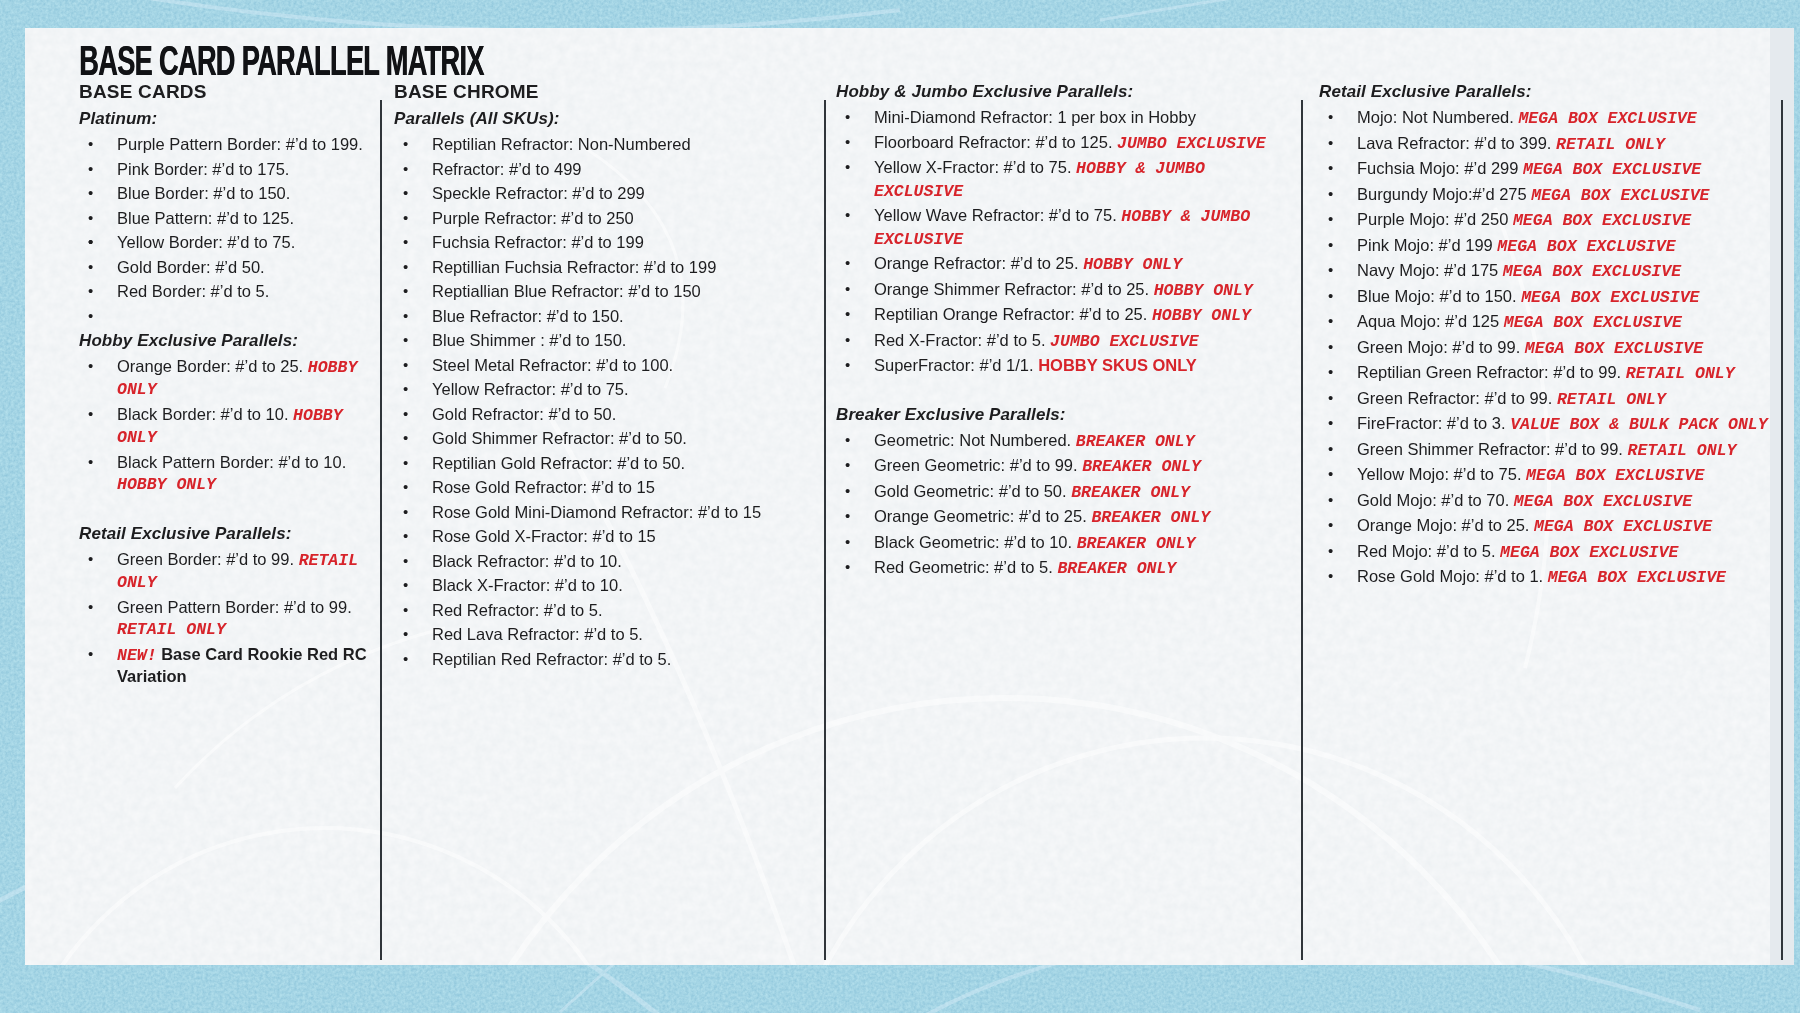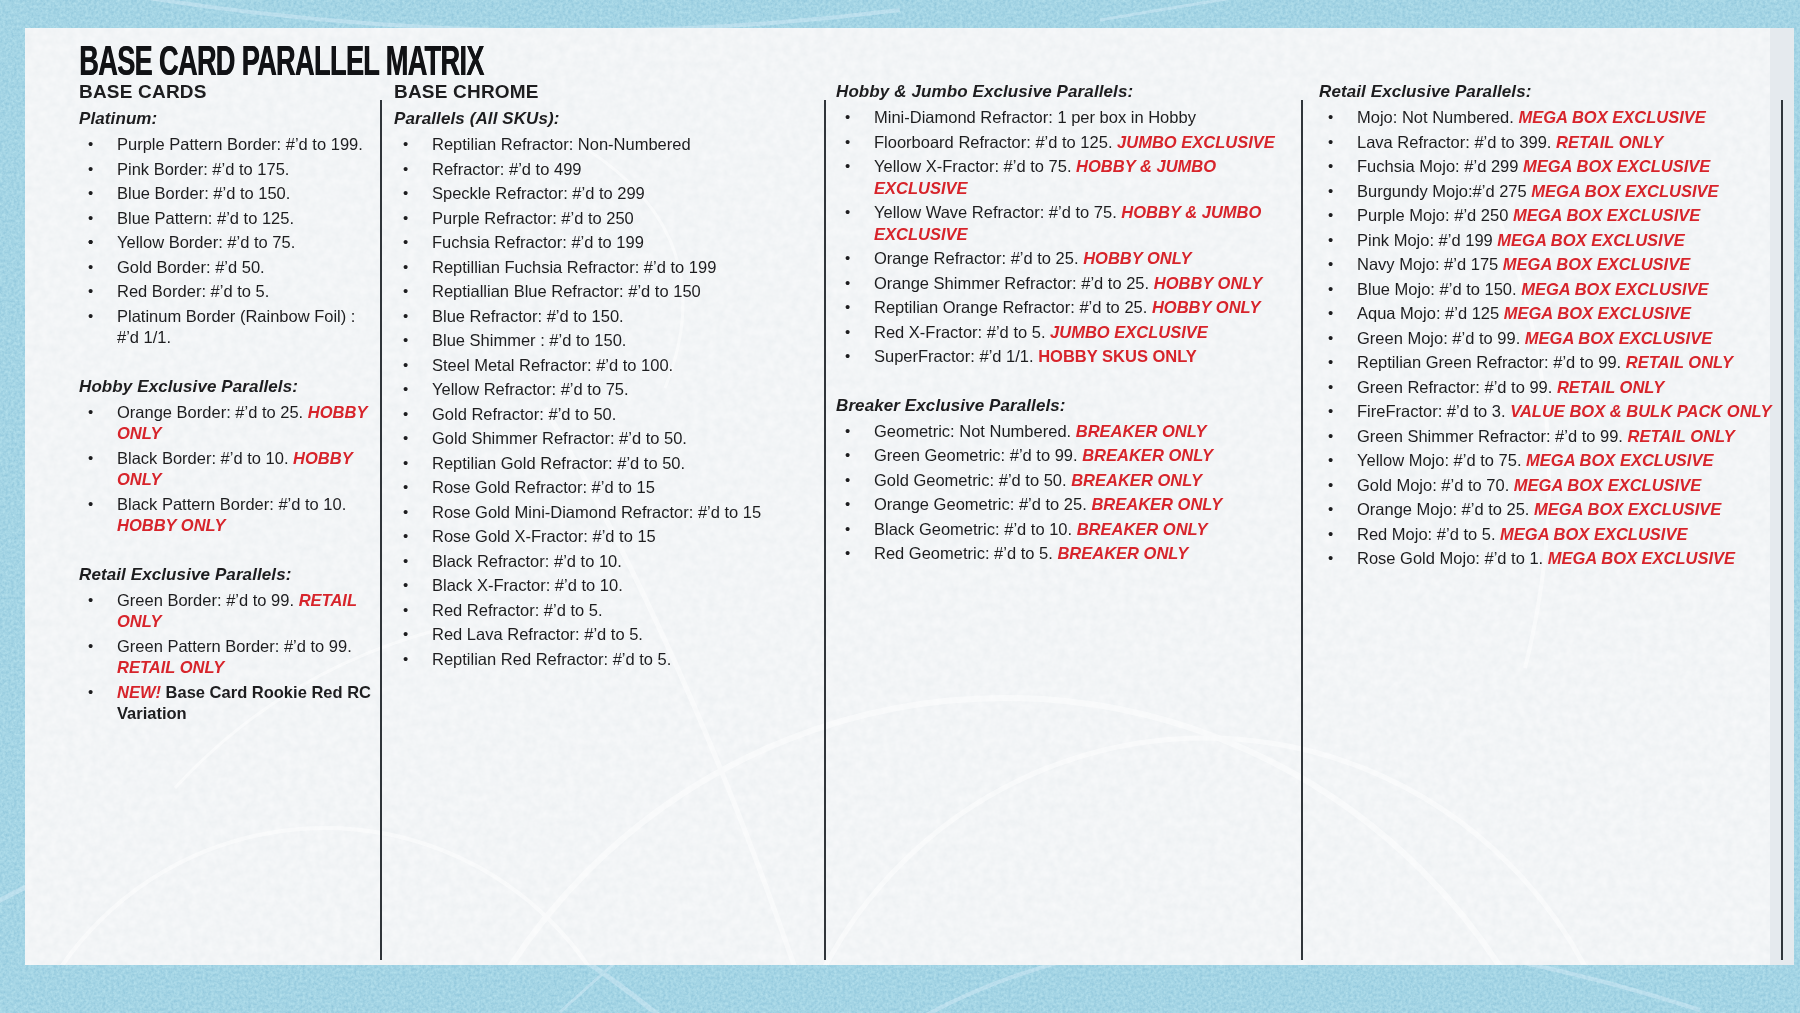--- a/index.html
+++ b/index.html
@@ -35,21 +35,21 @@
   .section + .section{margin-top:26px;}
   .section h3{
     margin:0 0 4px 0;font-size:17px;line-height:23px;font-weight:700;font-style:italic;
     letter-spacing:.1px;
   }
   ul.items{list-style:none;margin:0;padding:0;font-size:16.5px;line-height:21.5px;}
   ul.items li{position:relative;padding-left:38px;margin:0 0 3px 0;}
   ul.items li .bullet{position:absolute;left:9px;top:-1px;font-size:15px;}
   .red{color:var(--red,#d7242b);}
   .b{font-weight:700;}
-  .it{font-style:italic;}
+  .it{font-style:italic;font-family:Liberation Mono, monospace;}
   li.gap{margin-top:26px;}
 </style>
 </head>
 <body style="background: rgb(94, 168, 199);">
 
 <svg class="bg-tex" width="1800" height="1013" viewBox="0 0 1800 1013" aria-hidden="true">
   <defs>
     <filter id="iceNoise" x="0" y="0" width="100%" height="100%">
       <feTurbulence type="fractalNoise" baseFrequency="0.35" numOctaves="3" seed="7"></feTurbulence>
       <feColorMatrix type="matrix" values="0 0 0 0.22 0.26  0 0 0 0.22 0.55  0 0 0 0.16 0.70  0 0 0 0 1"></feColorMatrix>
@@ -96,21 +96,21 @@
           <h3>Platinum:</h3>
           <ul class="items">
             <li><span class="bullet">•</span><span>Purple Pattern Border: #’d to 199.</span></li>
             <li><span class="bullet">•</span><span>Pink Border: #’d to 175.</span></li>
             <li><span class="bullet">•</span><span>Blue Border: #’d to 150.</span></li>
             <li><span class="bullet">•</span><span>Blue Pattern: #’d to 125.</span></li>
             <li><span class="bullet">•</span></li>
             <li><span class="bullet">•</span><span>Yellow Border: #’d to 75.</span></li>
             <li><span class="bullet">•</span><span>Gold Border: #’d 50.</span></li>
             <li><span class="bullet">•</span><span>Red Border: #’d to 5.</span></li>
-            <li><span class="bullet">•</span><span>Platinum Border (Rainbow Foil) : #’d 1/1.</span></li>
+            <li><span class="bullet">•</span></li>
           </ul>
         </div>
         <div class="section">
           <h3>Hobby Exclusive Parallels:</h3>
           <ul class="items">
             <li><span class="bullet">•</span><span>Orange Border: #’d to 25.</span> <span class="red b it">HOBBY ONLY</span></li>
             <li><span class="bullet">•</span><span>Black Border: #’d to 10.</span> <span class="red b it">HOBBY ONLY</span></li>
             <li><span class="bullet">•</span><span>Black Pattern Border: #’d to 10.</span> <span class="red b it">HOBBY ONLY</span></li>
           </ul>
         </div>

